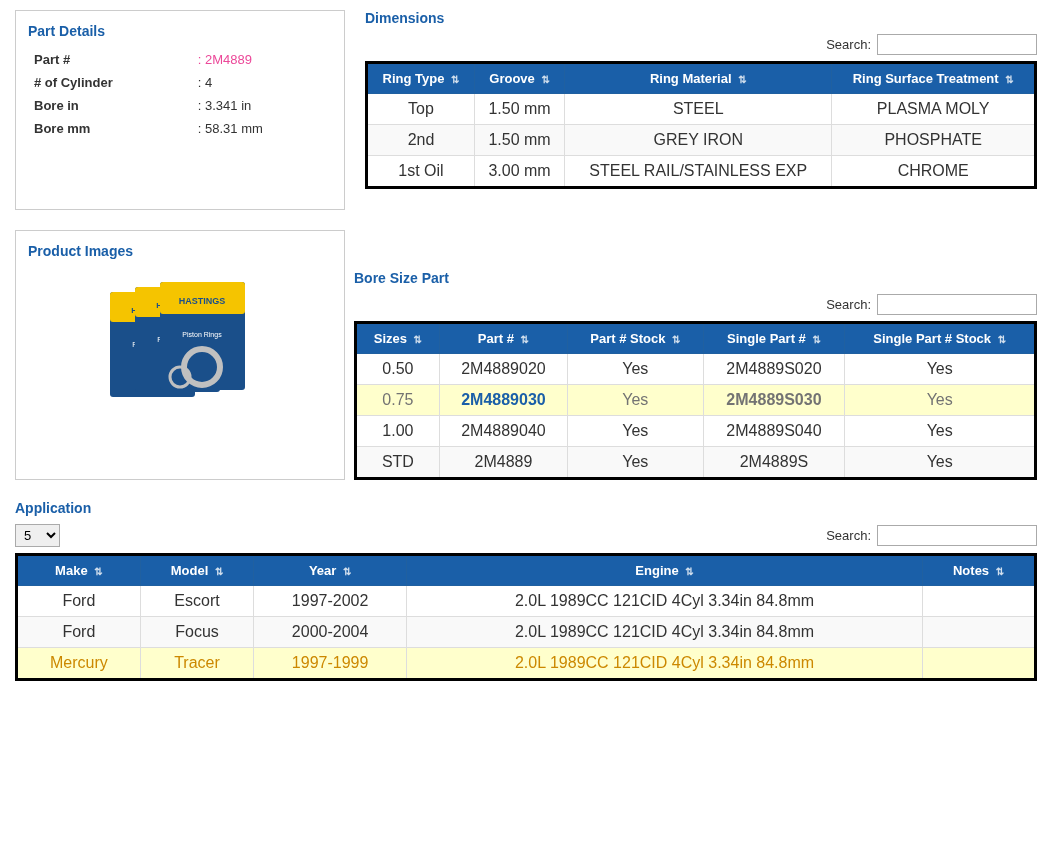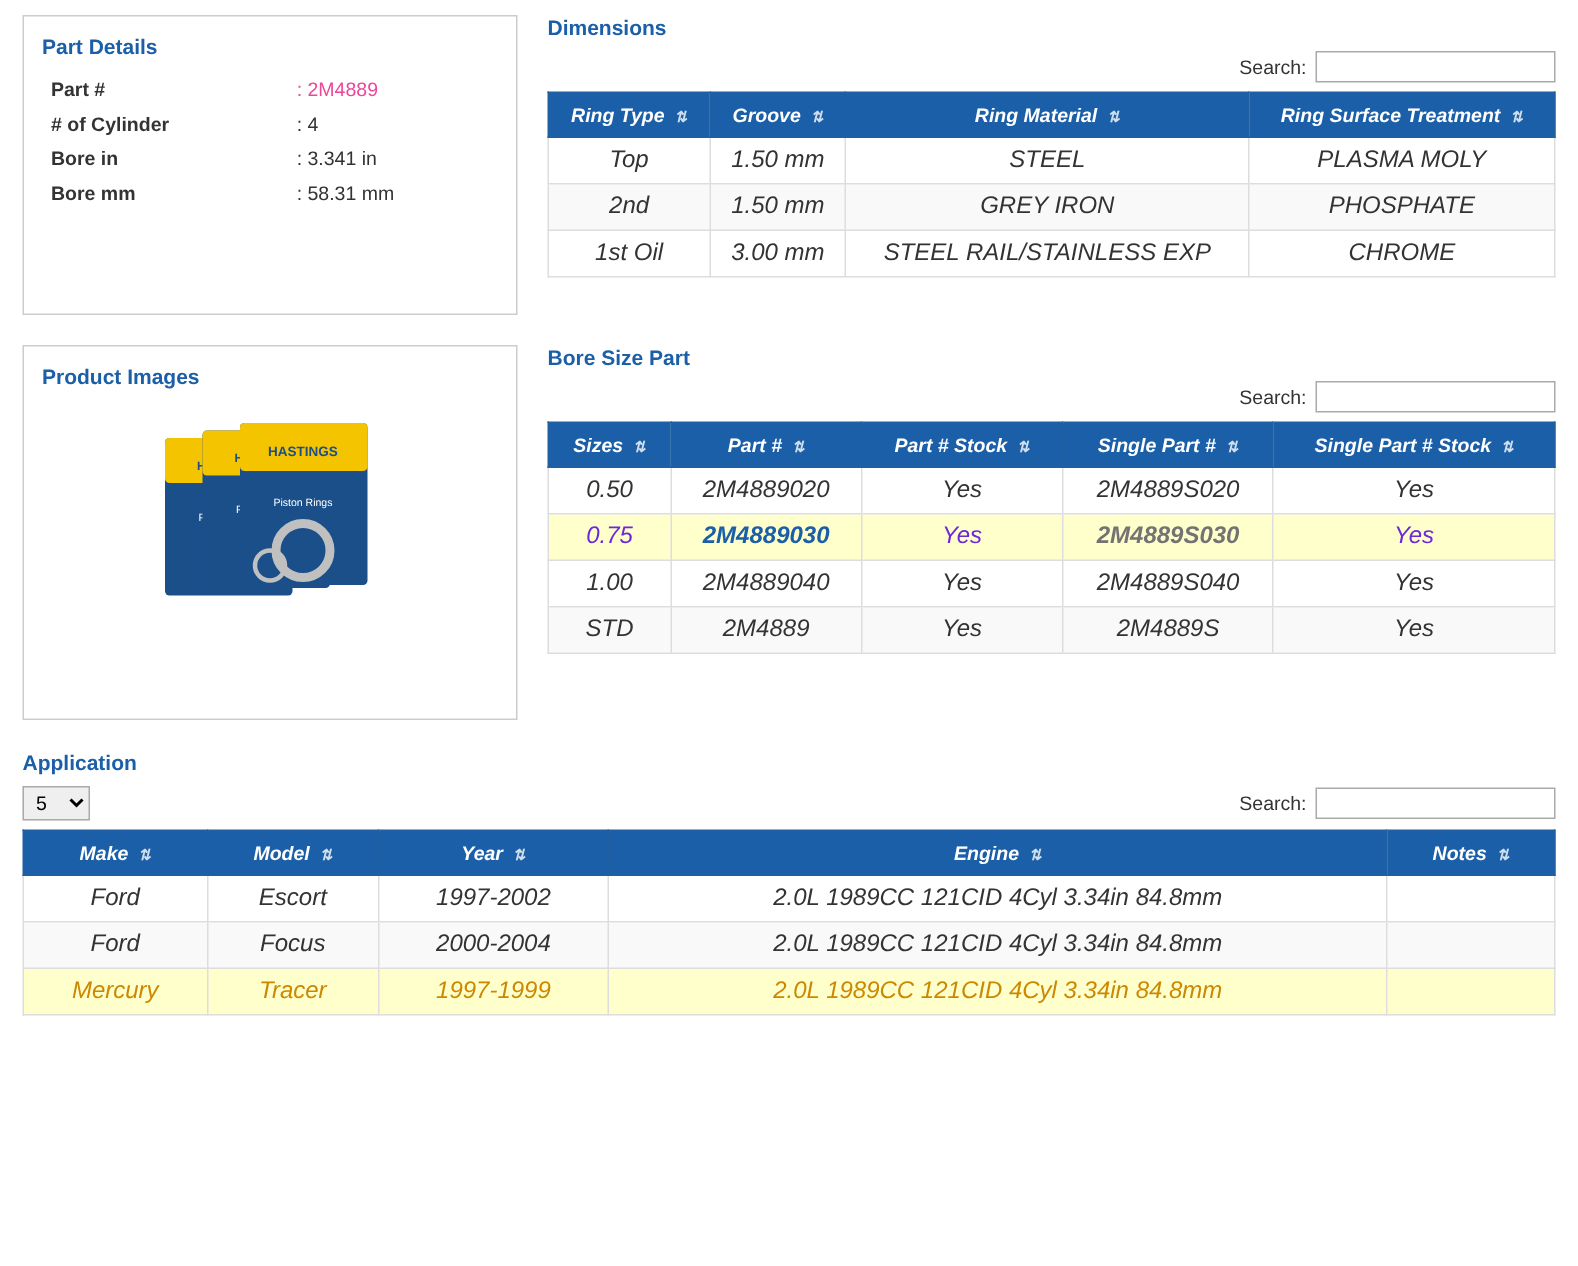--- a/index.html
+++ b/index.html
@@ -62,22 +62,21 @@
     }
     .search-row input {
       border: 1px solid #aaa;
       padding: 2px 5px;
       font-size: 13px;
       width: 160px;
     }
     .data-table {
       width: 100%;
       border-collapse: collapse;
-      border: 1px solid #000000;
-      font-style: italic;
+      border: 3px solid #000000;
     }
     .data-table th {
       background: #1a5fa8;
       color: #fff;
       padding: 7px 8px;
       text-align: center;
       font-size: 13px;
       border: 1px solid #2060a0;
       white-space: nowrap;
     }
@@ -93,30 +92,31 @@
     .data-table tr:nth-child(odd) td {
       background: #fff;
     }
     .sort-arrows {
       font-size: 10px;
       margin-left: 3px;
       opacity: 0.8;
     }
     .highlight-row td {
       background: #ffffcc !important;
-      color: #6d28d9;
+      color: #737373;
     }
     .highlight-row td.link-val {
       color: #1a5fa8;
       font-weight: bold;
     }
     .middle-row {
       display: flex;
-      gap: 20px;
+      gap: 9px;
       margin-bottom: 20px;
+      align-items: flex-end;
     }
     .product-images-box {
       width: 330px;
       border: 1px solid #ccc;
       padding: 12px;
       min-height: 250px;
       display: flex;
       flex-direction: column;
       align-items: flex-start;
     }

